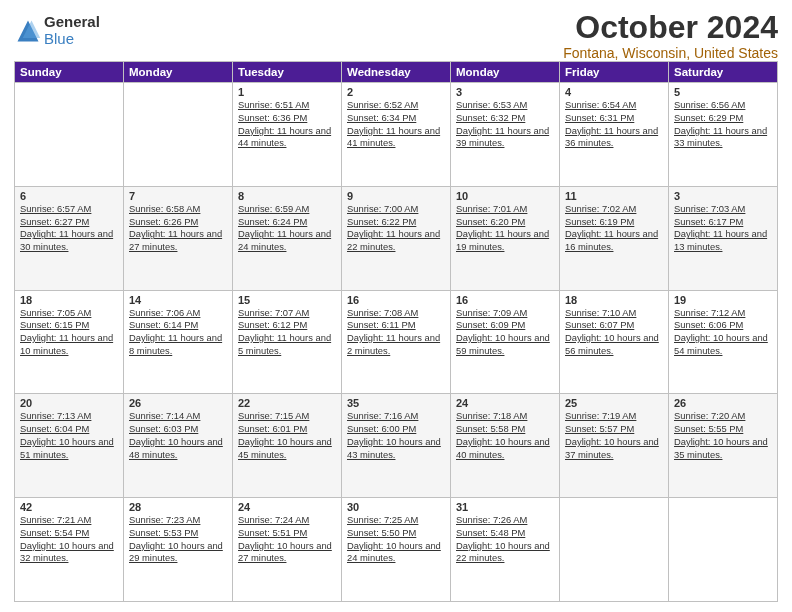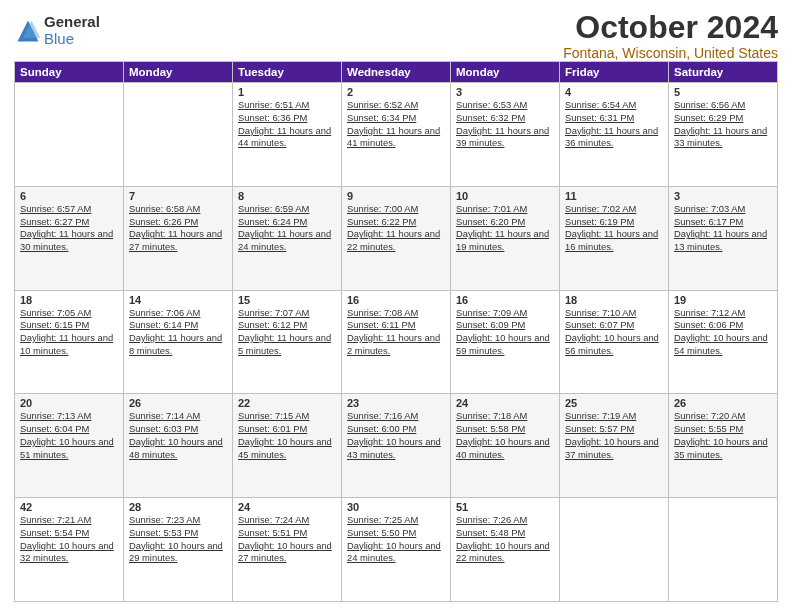--- a/index.html
+++ b/index.html
@@ -227,21 +227,21 @@
           </td>
           <td>
             <span class="day-num">26</span>
             <div class="day-info">Sunrise: 7:14 AM<br>Sunset: 6:03 PM<br>Daylight: 10 hours and 48 minutes.</div>
           </td>
           <td>
             <span class="day-num">22</span>
             <div class="day-info">Sunrise: 7:15 AM<br>Sunset: 6:01 PM<br>Daylight: 10 hours and 45 minutes.</div>
           </td>
           <td>
-            <span class="day-num">23</span>
+            <span class="day-num">35</span>
             <div class="day-info">Sunrise: 7:16 AM<br>Sunset: 6:00 PM<br>Daylight: 10 hours and 43 minutes.</div>
           </td>
           <td>
             <span class="day-num">24</span>
             <div class="day-info">Sunrise: 7:18 AM<br>Sunset: 5:58 PM<br>Daylight: 10 hours and 40 minutes.</div>
           </td>
           <td>
             <span class="day-num">25</span>
             <div class="day-info">Sunrise: 7:19 AM<br>Sunset: 5:57 PM<br>Daylight: 10 hours and 37 minutes.</div>
           </td>
@@ -261,21 +261,21 @@
           </td>
           <td>
             <span class="day-num">24</span>
             <div class="day-info">Sunrise: 7:24 AM<br>Sunset: 5:51 PM<br>Daylight: 10 hours and 27 minutes.</div>
           </td>
           <td>
             <span class="day-num">30</span>
             <div class="day-info">Sunrise: 7:25 AM<br>Sunset: 5:50 PM<br>Daylight: 10 hours and 24 minutes.</div>
           </td>
           <td>
-            <span class="day-num">51</span>
+            <span class="day-num">31</span>
             <div class="day-info">Sunrise: 7:26 AM<br>Sunset: 5:48 PM<br>Daylight: 10 hours and 22 minutes.</div>
           </td>
           <td class="empty"></td>
           <td class="empty"></td>
         </tr>
       </tbody>
   </table>
 </div>
 
 </body></html>

